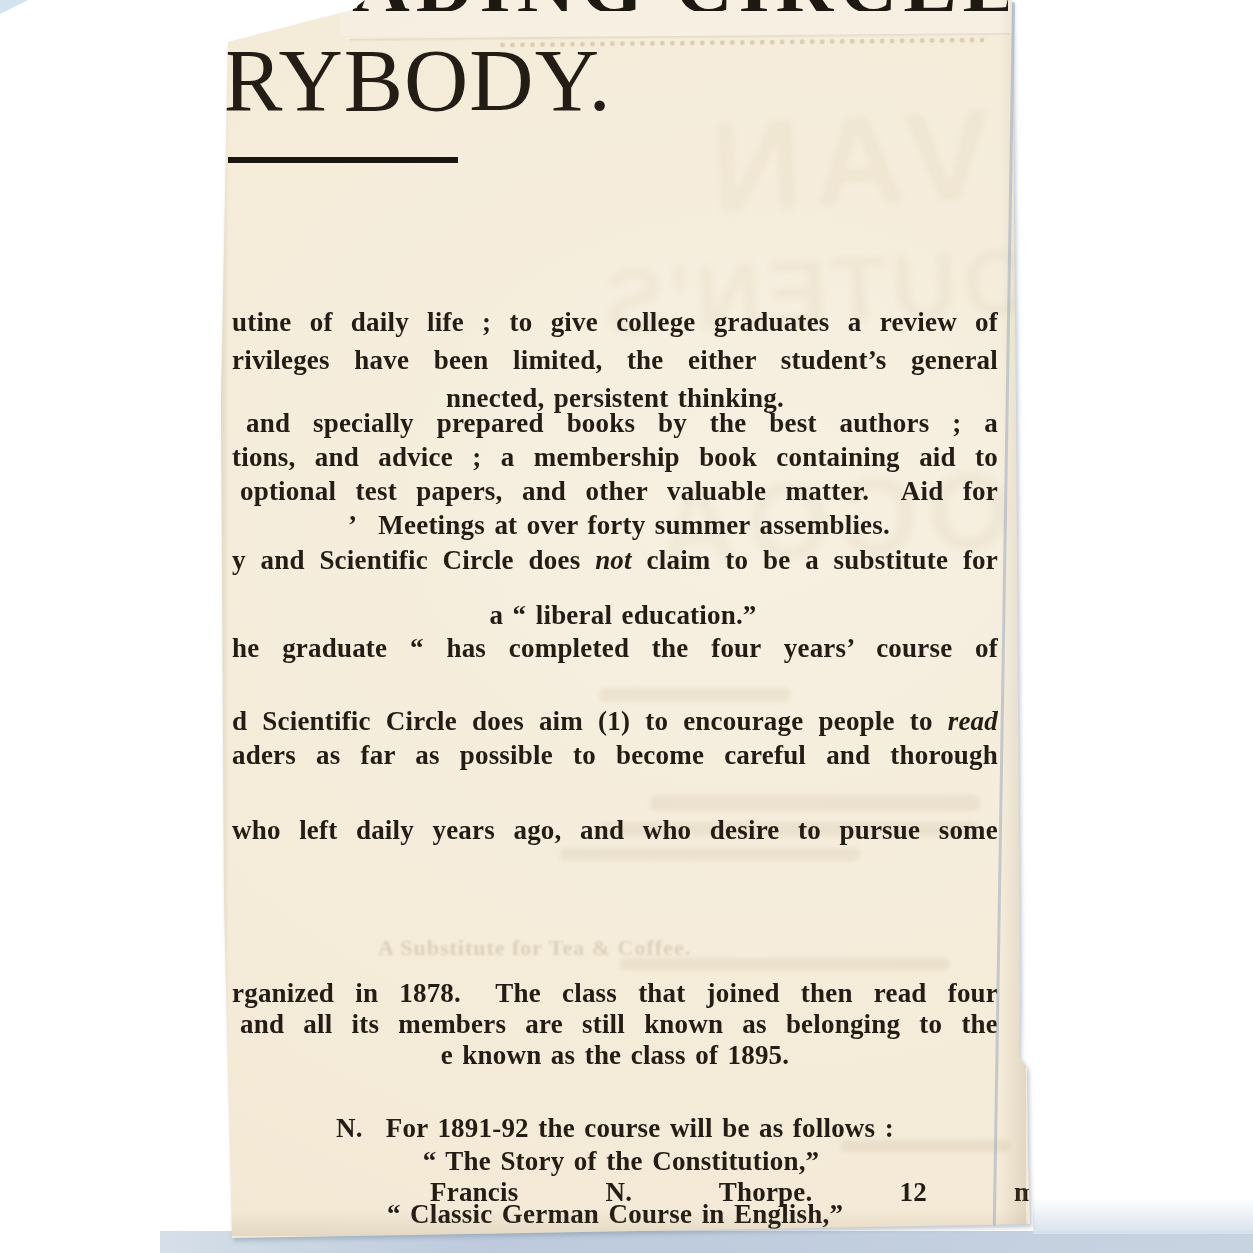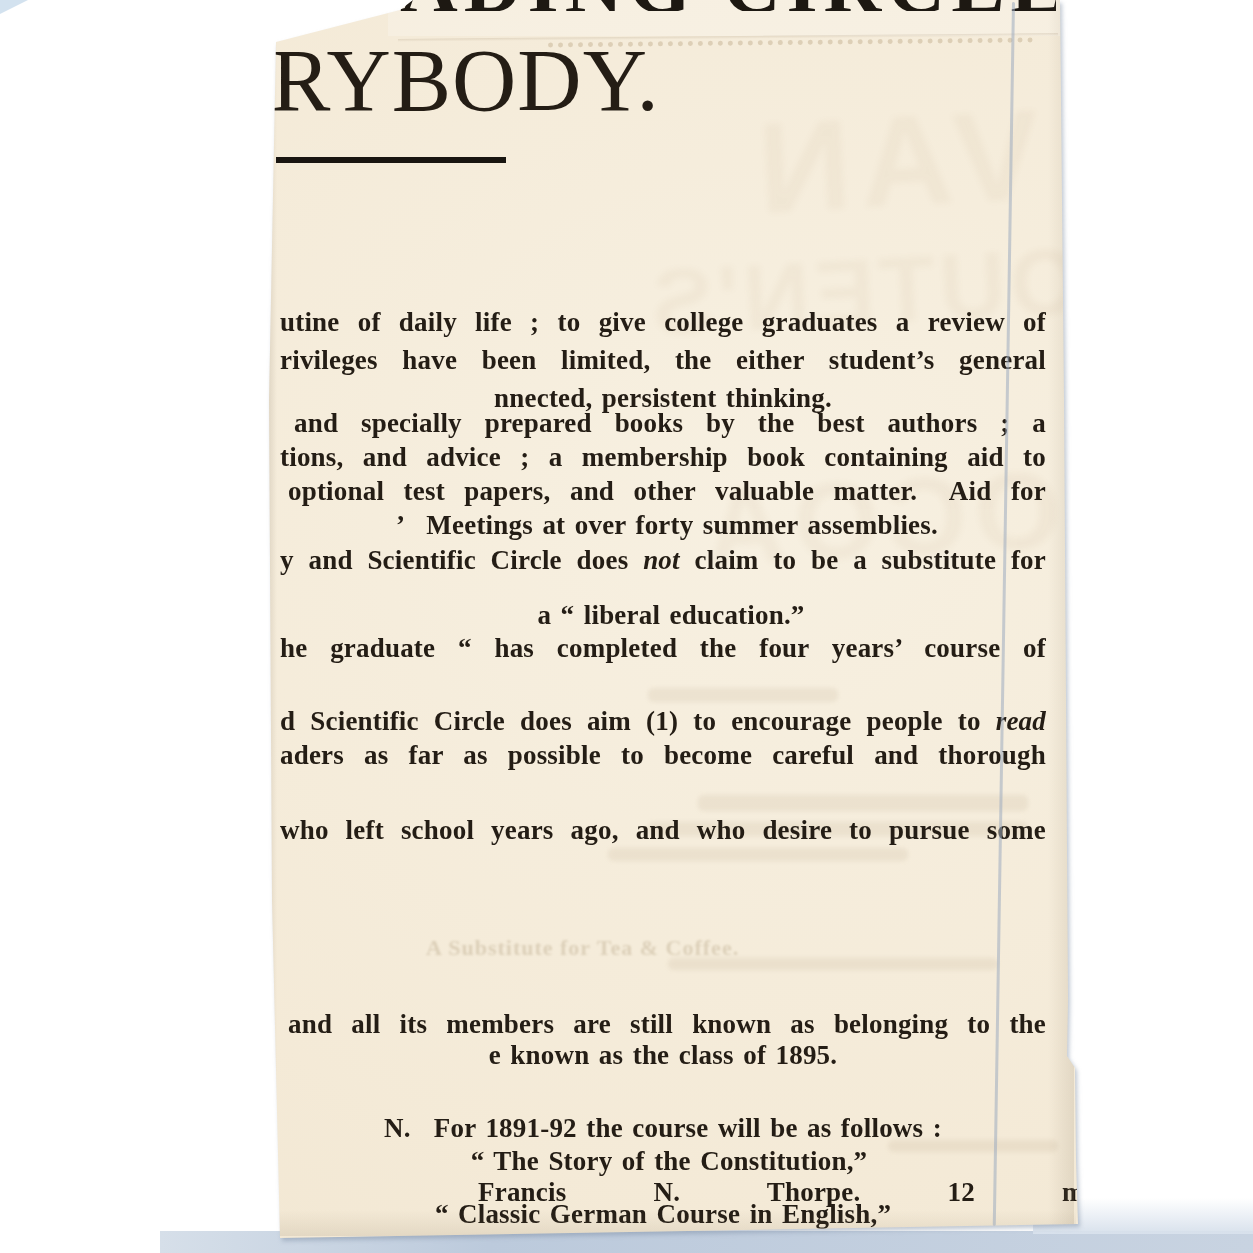--- a/index.html
+++ b/index.html
@@ -9,21 +9,21 @@
   .bed-corner{position:absolute;left:0;top:0;width:28px;height:14px;
               background:#d3e2ef;clip-path:polygon(0 0,100% 0,0 100%);}
   .bed-bottom{position:absolute;left:160px;top:1231px;width:1093px;height:22px;
               background:linear-gradient(to right,#d6dfe9 0%,#bccadc 30%,#c8d3e1 100%);}
   .bed-right{position:absolute;left:1033px;top:1198px;width:220px;height:36px;
              background:linear-gradient(to top,#d8e1ec,rgba(255,255,255,0));}
   .edge-line{position:absolute;left:1012px;top:2px;width:3px;height:1224px;
              background:rgba(156,171,191,0.55);transform-origin:top left;
              transform:rotate(0.9deg);border-radius:2px;}
   
-  .paper-shadow{position:absolute;inset:0;filter:drop-shadow(2px 3px 2px rgba(128,144,166,0.5));margin-left:48px;}
+  .paper-shadow{position:absolute;inset:0;filter:drop-shadow(2px 3px 2px rgba(128,144,166,0.5));}
   .paper{position:absolute;inset:0;
     background:radial-gradient(120% 100% at 60% 40%,#f7f0e1 0%,#f4ead7 55%,#efe3cc 100%);
     clip-path:polygon(365px 0px,1012px 0px,1016px 400px,1020px 1000px,1019px 1056px,
       1027px 1068px,1028px 1160px,1030px 1224px,640px 1231px,232px 1238px,
       224px 900px,221px 400px,228px 42px,352px 10px);}
   .shade{position:absolute;pointer-events:none;}
   .shade.left{left:219px;top:30px;width:10px;height:1205px;
       background:linear-gradient(to right,rgba(120,105,85,0.20),rgba(0,0,0,0));}
   .shade.right{left:1000px;top:0;width:26px;height:1228px;
       background:linear-gradient(to left,rgba(130,115,90,0.16),rgba(0,0,0,0));}
@@ -107,23 +107,24 @@
       <div class="bl" style="top:509px;padding-left:4px">’  Meetings at over forty summer assemblies.</div>
 
       <div class="bl j" style="top:544px"><span>y and Scientific Circle does </span><span class="it">not</span><span> claim to be a substitute for</span></div>
 
       <div class="bl" style="top:599px;padding-left:8px">a “ liberal education.”</div>
       <div class="bl j" style="top:632px">he graduate “ has completed the four years’ course of</div>
 
       <div class="bl j" style="top:705px"><span>d Scientific Circle does aim (1) to encourage people to </span><span class="it">read</span><span></span></div>
       <div class="bl j" style="top:739px">aders as far as possible to become careful and thorough</div>
 
-      <div class="bl j" style="top:814px">who left school years ago, and who desire to pursue some</div>
+      <div class="bl j" style="top:814px">who left daily years ago, and who desire to pursue some</div>
 
 
+      <div class="bl j" style="top:977px">rganized in 1878.  The class that joined then read four</div>
       <div class="bl j" style="top:1008px;padding-left:8px;width:758px">and all its members are still known as belonging to the</div>
       <div class="bl" style="top:1039px">e known as the class of 1895.</div>
 
       <div class="bl" style="top:1112px">N.  For 1891-92 the course will be as follows :</div>
 
       <div class="bl" style="top:1145px;padding-left:6px">“ The Story of the Constitution,”</div>
       <div class="bl j" style="top:1176px;padding-left:198px;width:790px">Francis N. Thorpe. 12 mo.  $ .60</div>
       <div class="bl" style="top:1198px">“ Classic German Course in English,”</div>
 
       <div class="shade left"></div>

